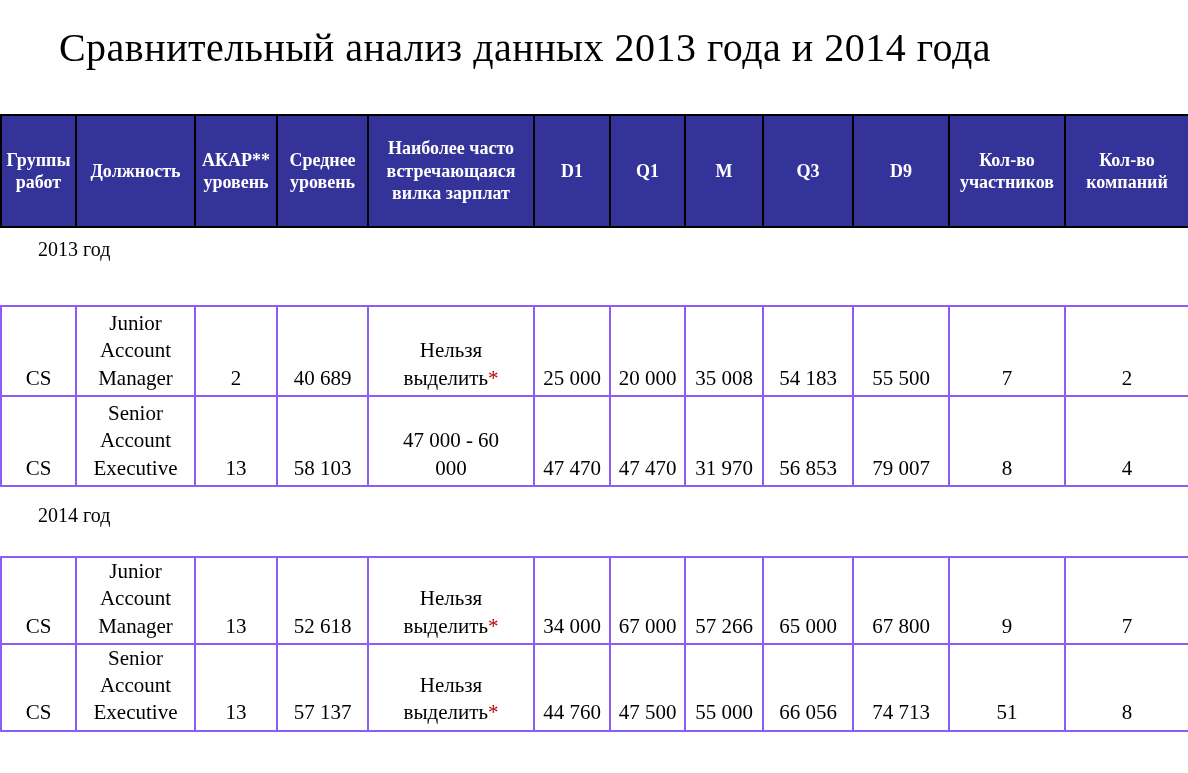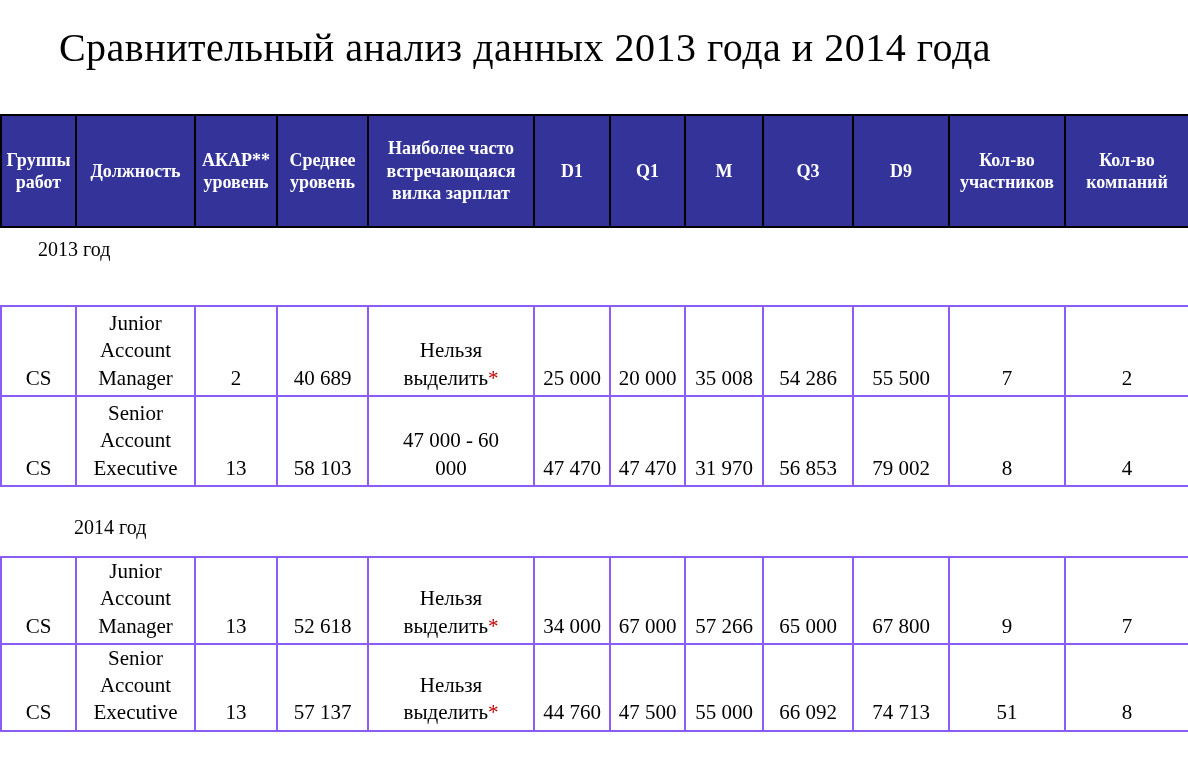--- a/index.html
+++ b/index.html
@@ -14,21 +14,21 @@
   }
   table { border-collapse:collapse; table-layout:fixed; position:absolute; left:0; width:1188px; }
   .header-table { top:114px; }
   .header-table th {
     background:#333399; color:#ffffff; border:2px solid #000000;
     height:112px; font-size:18px; font-weight:bold; text-align:center;
     vertical-align:middle; white-space:pre-line; line-height:1.25; padding:0 2px;
   }
   .section-label { position:absolute; left:38px; font-size:20px; font-weight:normal; }
   #label-2013 { top:238px; }
-  #label-2014 { top:516px;margin-left:36px; }
+  #label-2014 { top:504px; }
   .data-table td {
     border:2px solid #8b5cf6; text-align:center; vertical-align:bottom;
     font-size:21px; white-space:pre-line; line-height:1.3; padding:0 2px 3px 2px;margin-left:44px;
   }
   #table-2013 { top:305px; }
   #table-2013 tr { height:90px; }
   #table-2014 { top:556px; }
   #table-2014 tr { height:86px; }
   .asterisk { color:#C00000; }
 </style>
@@ -100,39 +100,39 @@
     <td>Junior
 Account
 Manager</td>
     <td>2</td>
     <td>40 689</td>
     <td><span>Нельзя
 выделить</span><span class="asterisk">*</span></td>
     <td>25 000</td>
     <td>20 000</td>
     <td>35 008</td>
-    <td>54 286</td>
+    <td>54 183</td>
     <td>55 500</td>
     <td>7</td>
     <td>2</td>
   </tr>
   <tr>
     <td>CS</td>
     <td>Senior
 Account
 Executive</td>
     <td>13</td>
     <td>58 103</td>
     <td><span>47 000 - 60
 000</span><span class="asterisk"></span></td>
     <td>47 470</td>
     <td>47 470</td>
     <td>31 970</td>
     <td>56 853</td>
-    <td>79 002</td>
+    <td>79 007</td>
     <td>8</td>
     <td>4</td>
   </tr>
 </tbody>
   </table>
 
 <div class="section-label" id="label-2014">2014 год</div>
 
 <table class="data-table" id="table-2014">
   <colgroup>
@@ -172,19 +172,19 @@
     <td>Senior
 Account
 Executive</td>
     <td>13</td>
     <td>57 137</td>
     <td><span>Нельзя
 выделить</span><span class="asterisk">*</span></td>
     <td>44 760</td>
     <td>47 500</td>
     <td>55 000</td>
-    <td>66 092</td>
+    <td>66 056</td>
     <td>74 713</td>
     <td>51</td>
     <td>8</td>
   </tr>
 </tbody>
   </table>
 
 </body></html>

